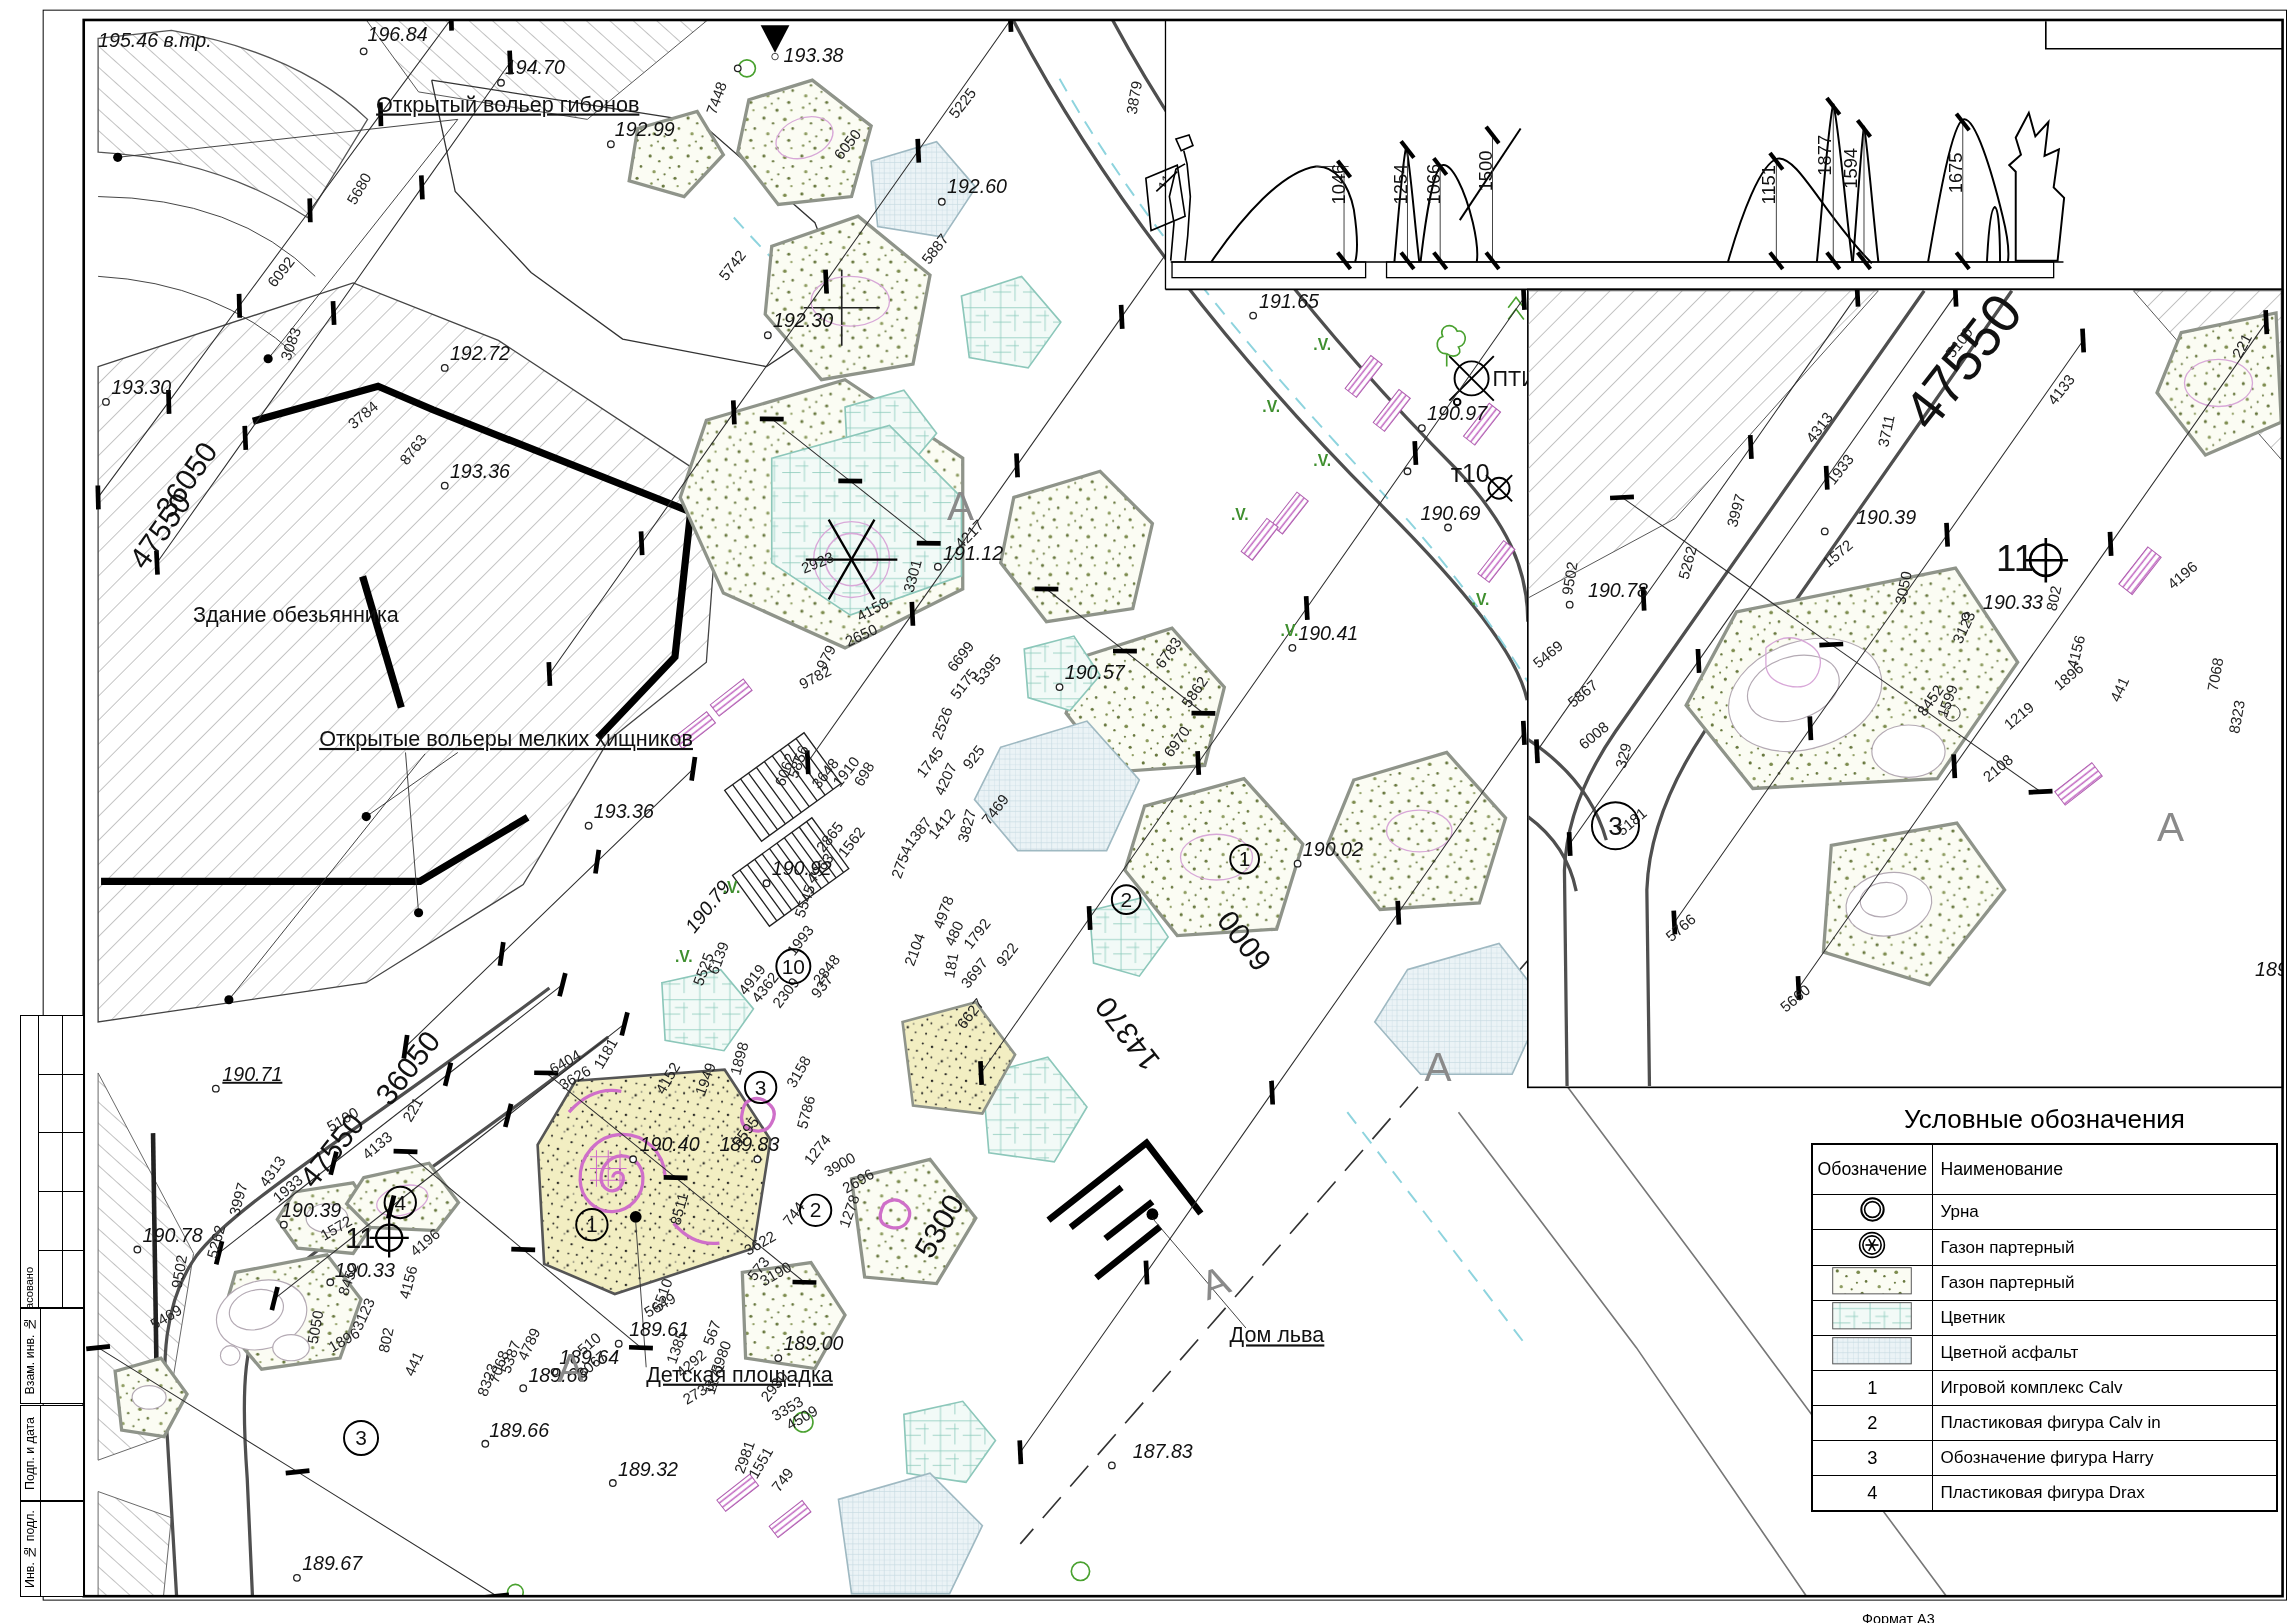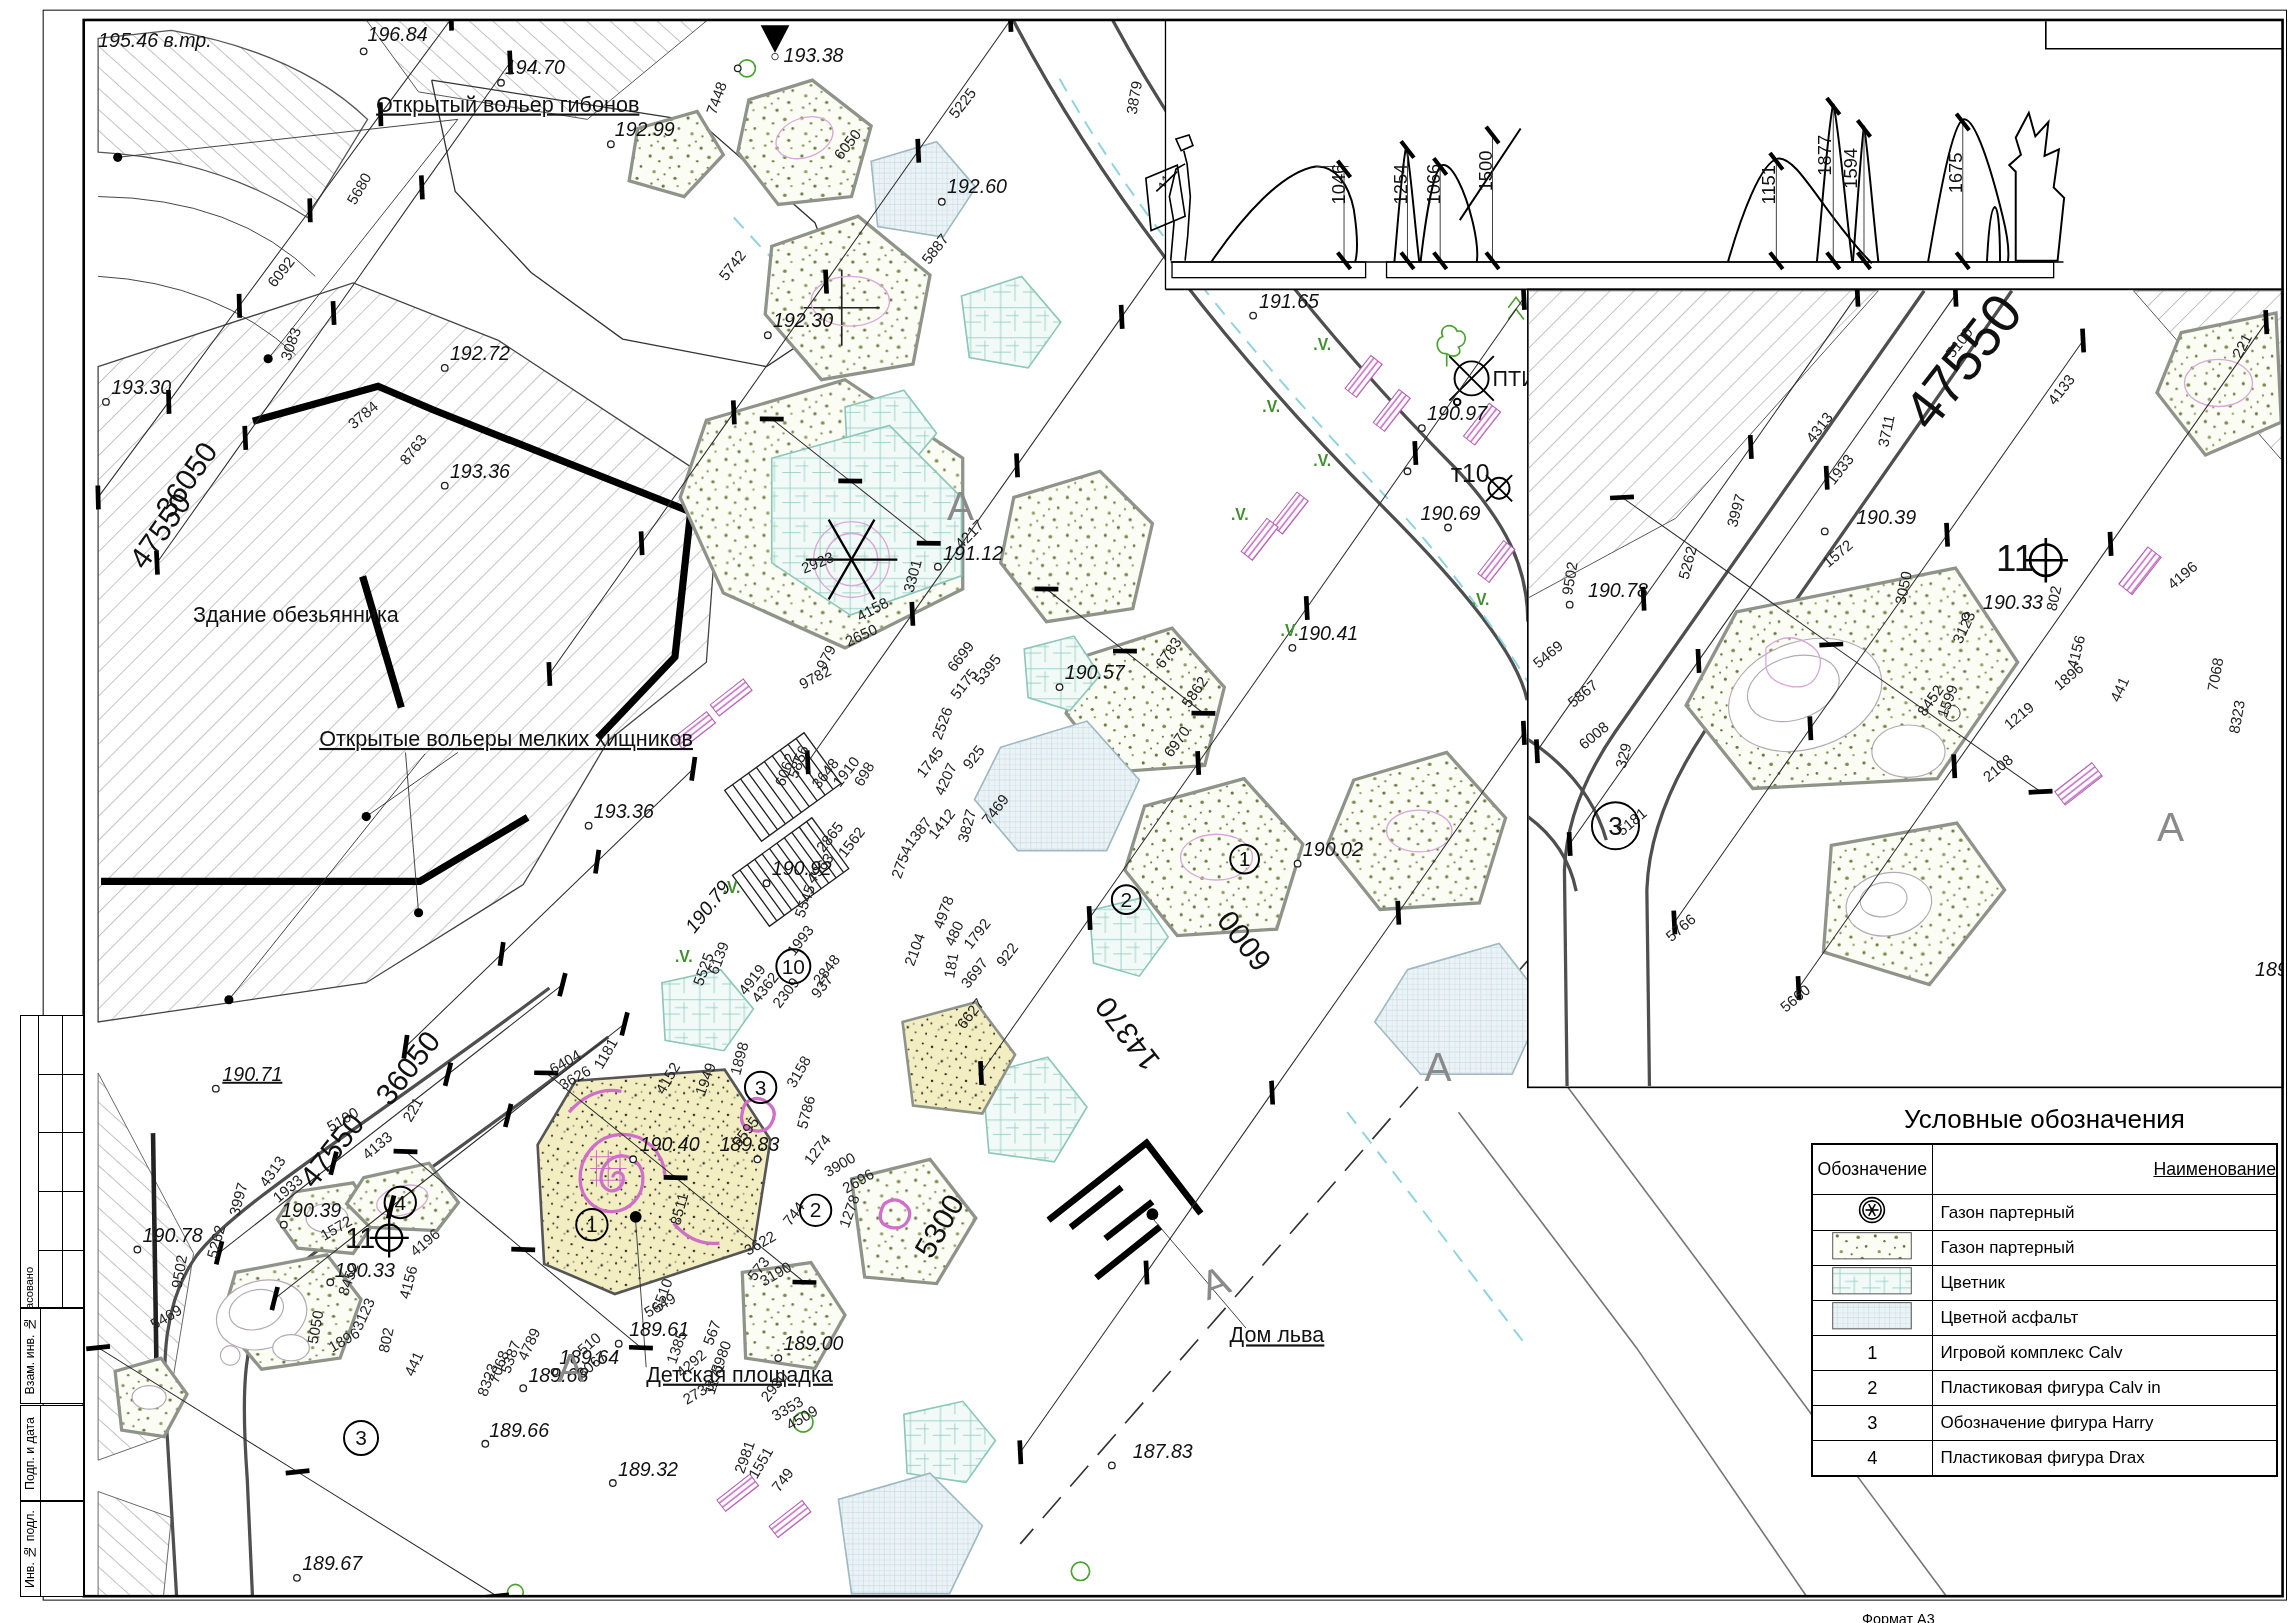--- a/index.html
+++ b/index.html
@@ -722,21 +722,30 @@
       </div>
 </div>
 
 
 <div class="legend">
   <div class="ltitle">Условные обозначения</div>
   <table class="ltable">
     <tbody>
           <tr class="hrow">
       <td class="csym hdr">Обозначение</td>
-      <td class="cname hdr" style="text-align:right;text-decoration:underline;">Наименование</td>
+      <td class="cname hdr" style="text-align:left;">Наименование</td>
+    </tr>
+    <tr class="lrow">
+      <td class="csym">
+        <svg width="29" height="29" viewBox="0 0 44 44">
+          <circle cx="22" cy="22" r="17" fill="none" stroke="#000" stroke-width="3"></circle>
+          <circle cx="22" cy="22" r="12" fill="none" stroke="#000" stroke-width="2.5"></circle>
+        </svg>
+      </td>
+      <td class="cname">Урна</td>
     </tr>
     <tr class="lrow">
       <td class="csym">
         <svg width="30" height="30" viewBox="0 0 46 46">
           <circle cx="23" cy="23" r="19" fill="none" stroke="#000" stroke-width="2.5"></circle>
           <circle cx="23" cy="23" r="14" fill="none" stroke="#000" stroke-width="2.5"></circle>
           <g stroke="#000" stroke-width="2.5">
             <line x1="13" y1="23" x2="33" y2="23"></line>
                   <line x1="18" y1="14" x2="28" y2="32"></line>
                   <line x1="28" y1="14" x2="18" y2="32"></line>

